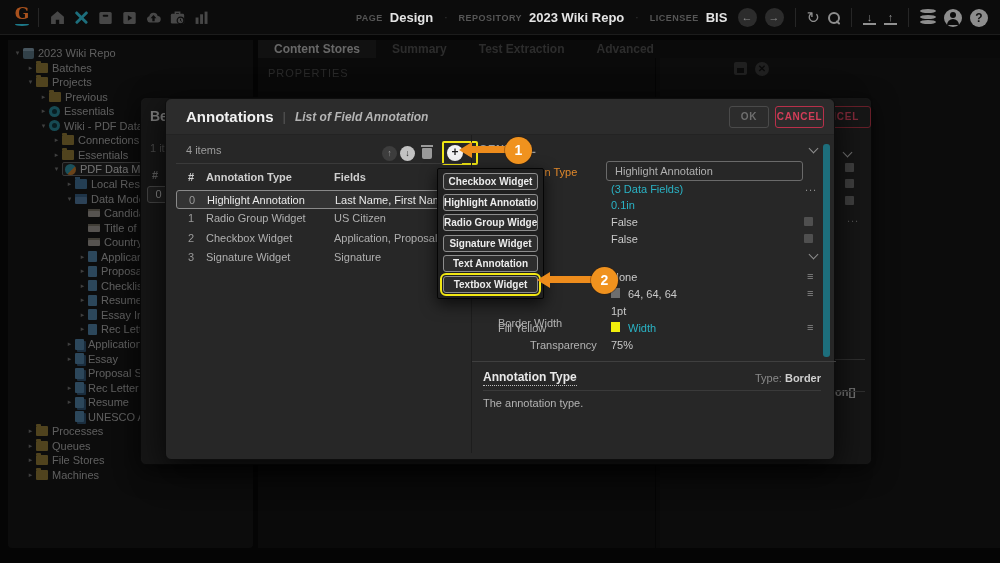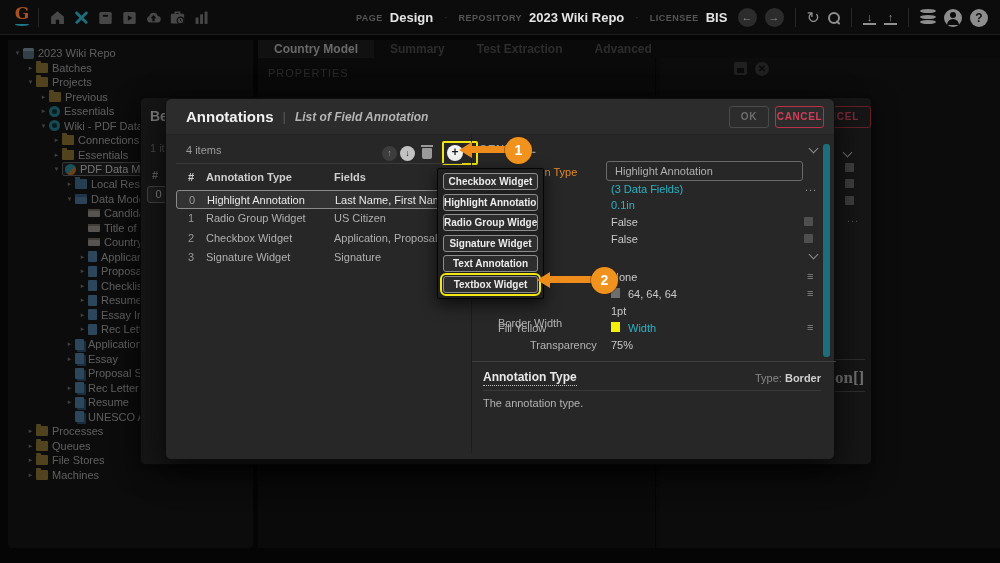--- a/index.html
+++ b/index.html
@@ -84,21 +84,21 @@
   .bd-items { position:absolute; left:9px; top:44px; font-size:11px; color:#5d5d5d; }
   .bd-hash { position:absolute; left:11px; top:71px; font-size:11px; font-weight:bold; color:#777; }
   .bd-row0 { position:absolute; left:6px; top:88px; width:23px; height:17px; border:1px solid #555;
     border-radius:3px; background:#262626; color:#a9a9a9; font-size:11px; text-align:center; line-height:15px; }
   .bd-cancel { position:absolute; left:660px; top:8px; width:70px; height:22px; border:1px solid #7e2633;
     border-radius:3px; color:#a03346; font-size:10px; font-weight:bold; letter-spacing:.8px; text-align:center; line-height:20px; }
   .bd-chev { position:absolute; left:703px; top:51px; }
   .bd-cb { position:absolute; left:704px; width:9px; height:9px; background:#4f4f4f; border-radius:1px; }
   .bd-dots { position:absolute; left:706px; top:114px; color:#666; font-size:11px; letter-spacing:1px; }
   .bd-line { position:absolute; left:688px; width:36px; height:1px; background:#3a3a3a; }
-  .bd-type { position:absolute; left:694px; top:270px; font-size:17px; font-weight:bold; color:#8b8b8b;font-family:Liberation Serif, serif; }
+  .bd-type { position:absolute; left:694px; top:288px; font-size:11px; font-weight:bold; color:#8b8b8b; }
   
   .modal { position:absolute; left:165px; top:98px; width:670px; height:362px; background:#272727;
     border:1px solid #0d0d0d; border-radius:6px; z-index:10; box-shadow:0 10px 34px rgba(0,0,0,.75); }
   .m-head { position:absolute; left:0; top:0; right:0; height:36px; background:#2c2c2c; border-radius:6px 6px 0 0;
     border-bottom:1px solid #232323; display:flex; align-items:center; padding-left:20px; }
   .m-title { font-size:15px; font-weight:bold; color:#f0f0f0; }
   .m-sep { color:#585858; margin:0 9px; font-size:13px; }
   .m-sub { font-size:12px; font-style:italic; font-weight:bold; color:#b4b4b4; }
   .m-ok { position:absolute; left:563px; top:7px; width:40px; height:22px; border:1px solid #4a4a4a;
     border-radius:3px; color:#6e6e6e; font-size:10px; font-weight:bold; letter-spacing:.8px; text-align:center; line-height:20px; }
@@ -477,21 +477,21 @@
           <span style="display: flex; align-items: center;">
             <span class="ti ti-folder"></span>
             <span>Machines</span>
           </span>
         </div>
       </div>
     <div class="content">
       <div class="vdiv"></div>
       <div class="rpanel"></div>
       <div class="tabs" id="tabs">
-          <div class="tab active">Country Model</div>
+          <div class="tab active">Content Stores</div>
           <div class="tab">Summary</div>
           <div class="tab">Test Extraction</div>
           <div class="tab">Advanced</div>
         </div>
       <div class="props-head">PROPERTIES</div>
       <div class="props-icons">
         <span class="mini-save"></span>
         <span class="mini-close">✕</span>
       </div>
       <div class="general-head">GENERAL</div>

